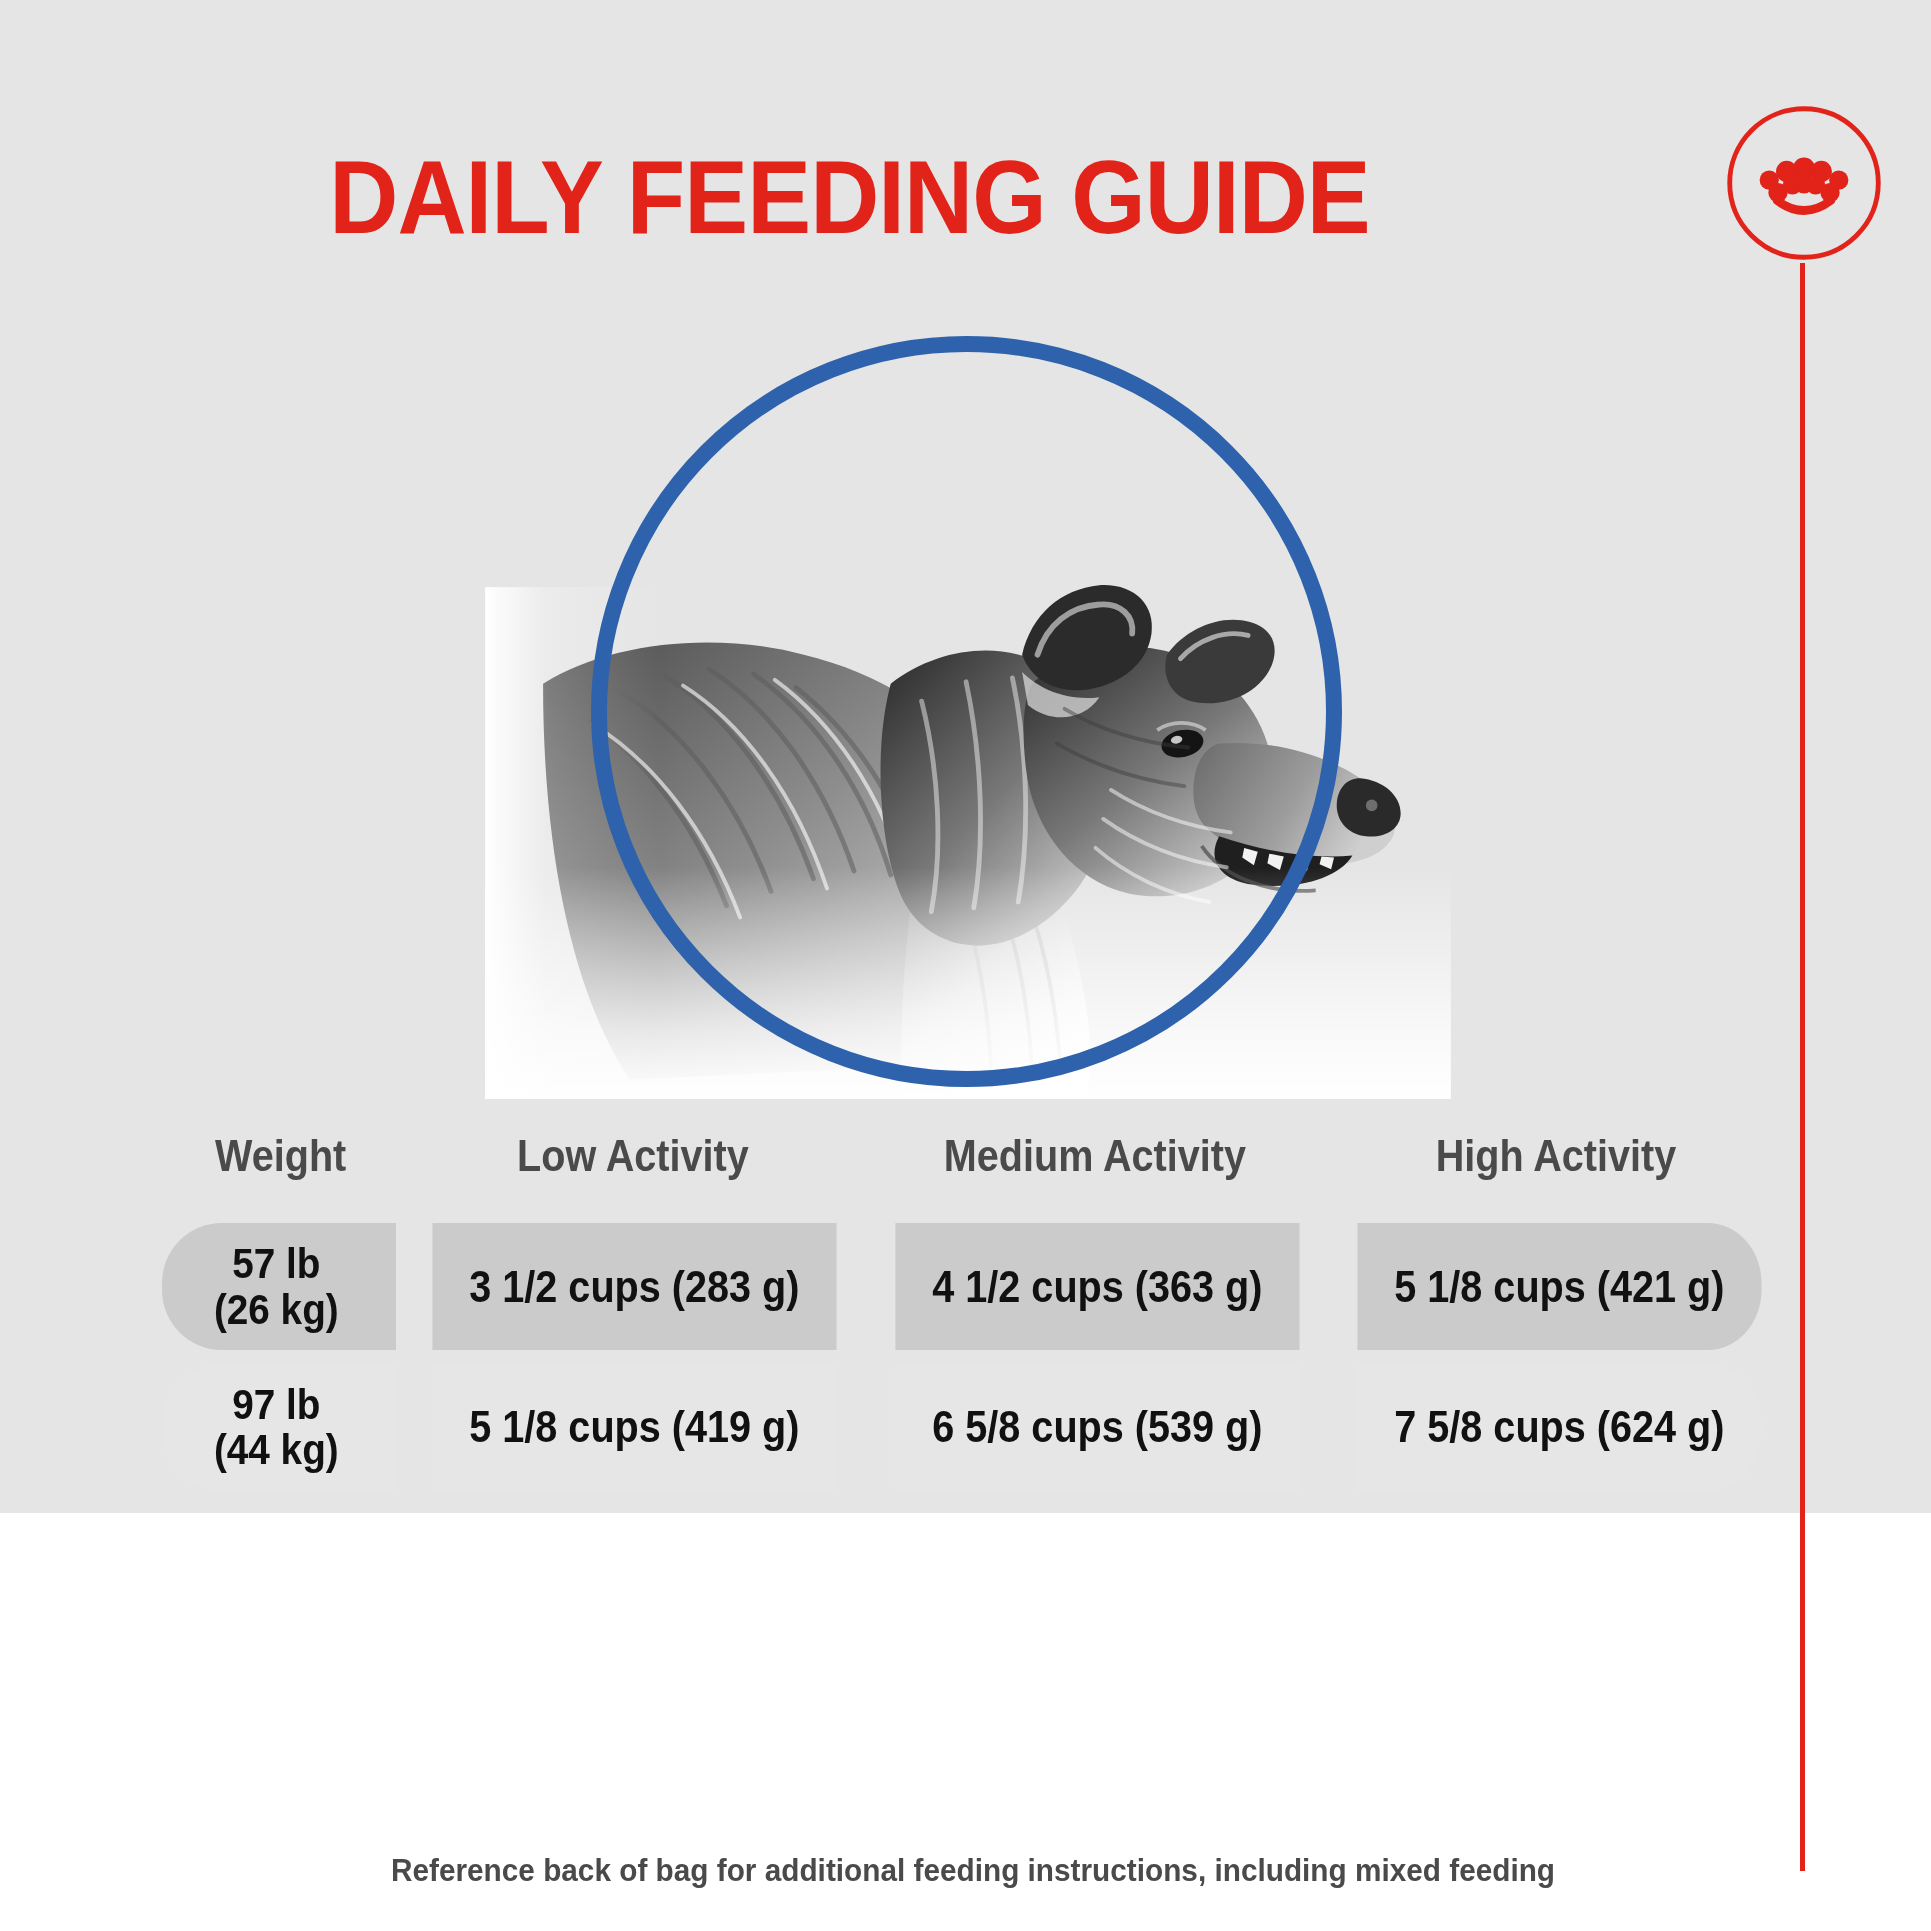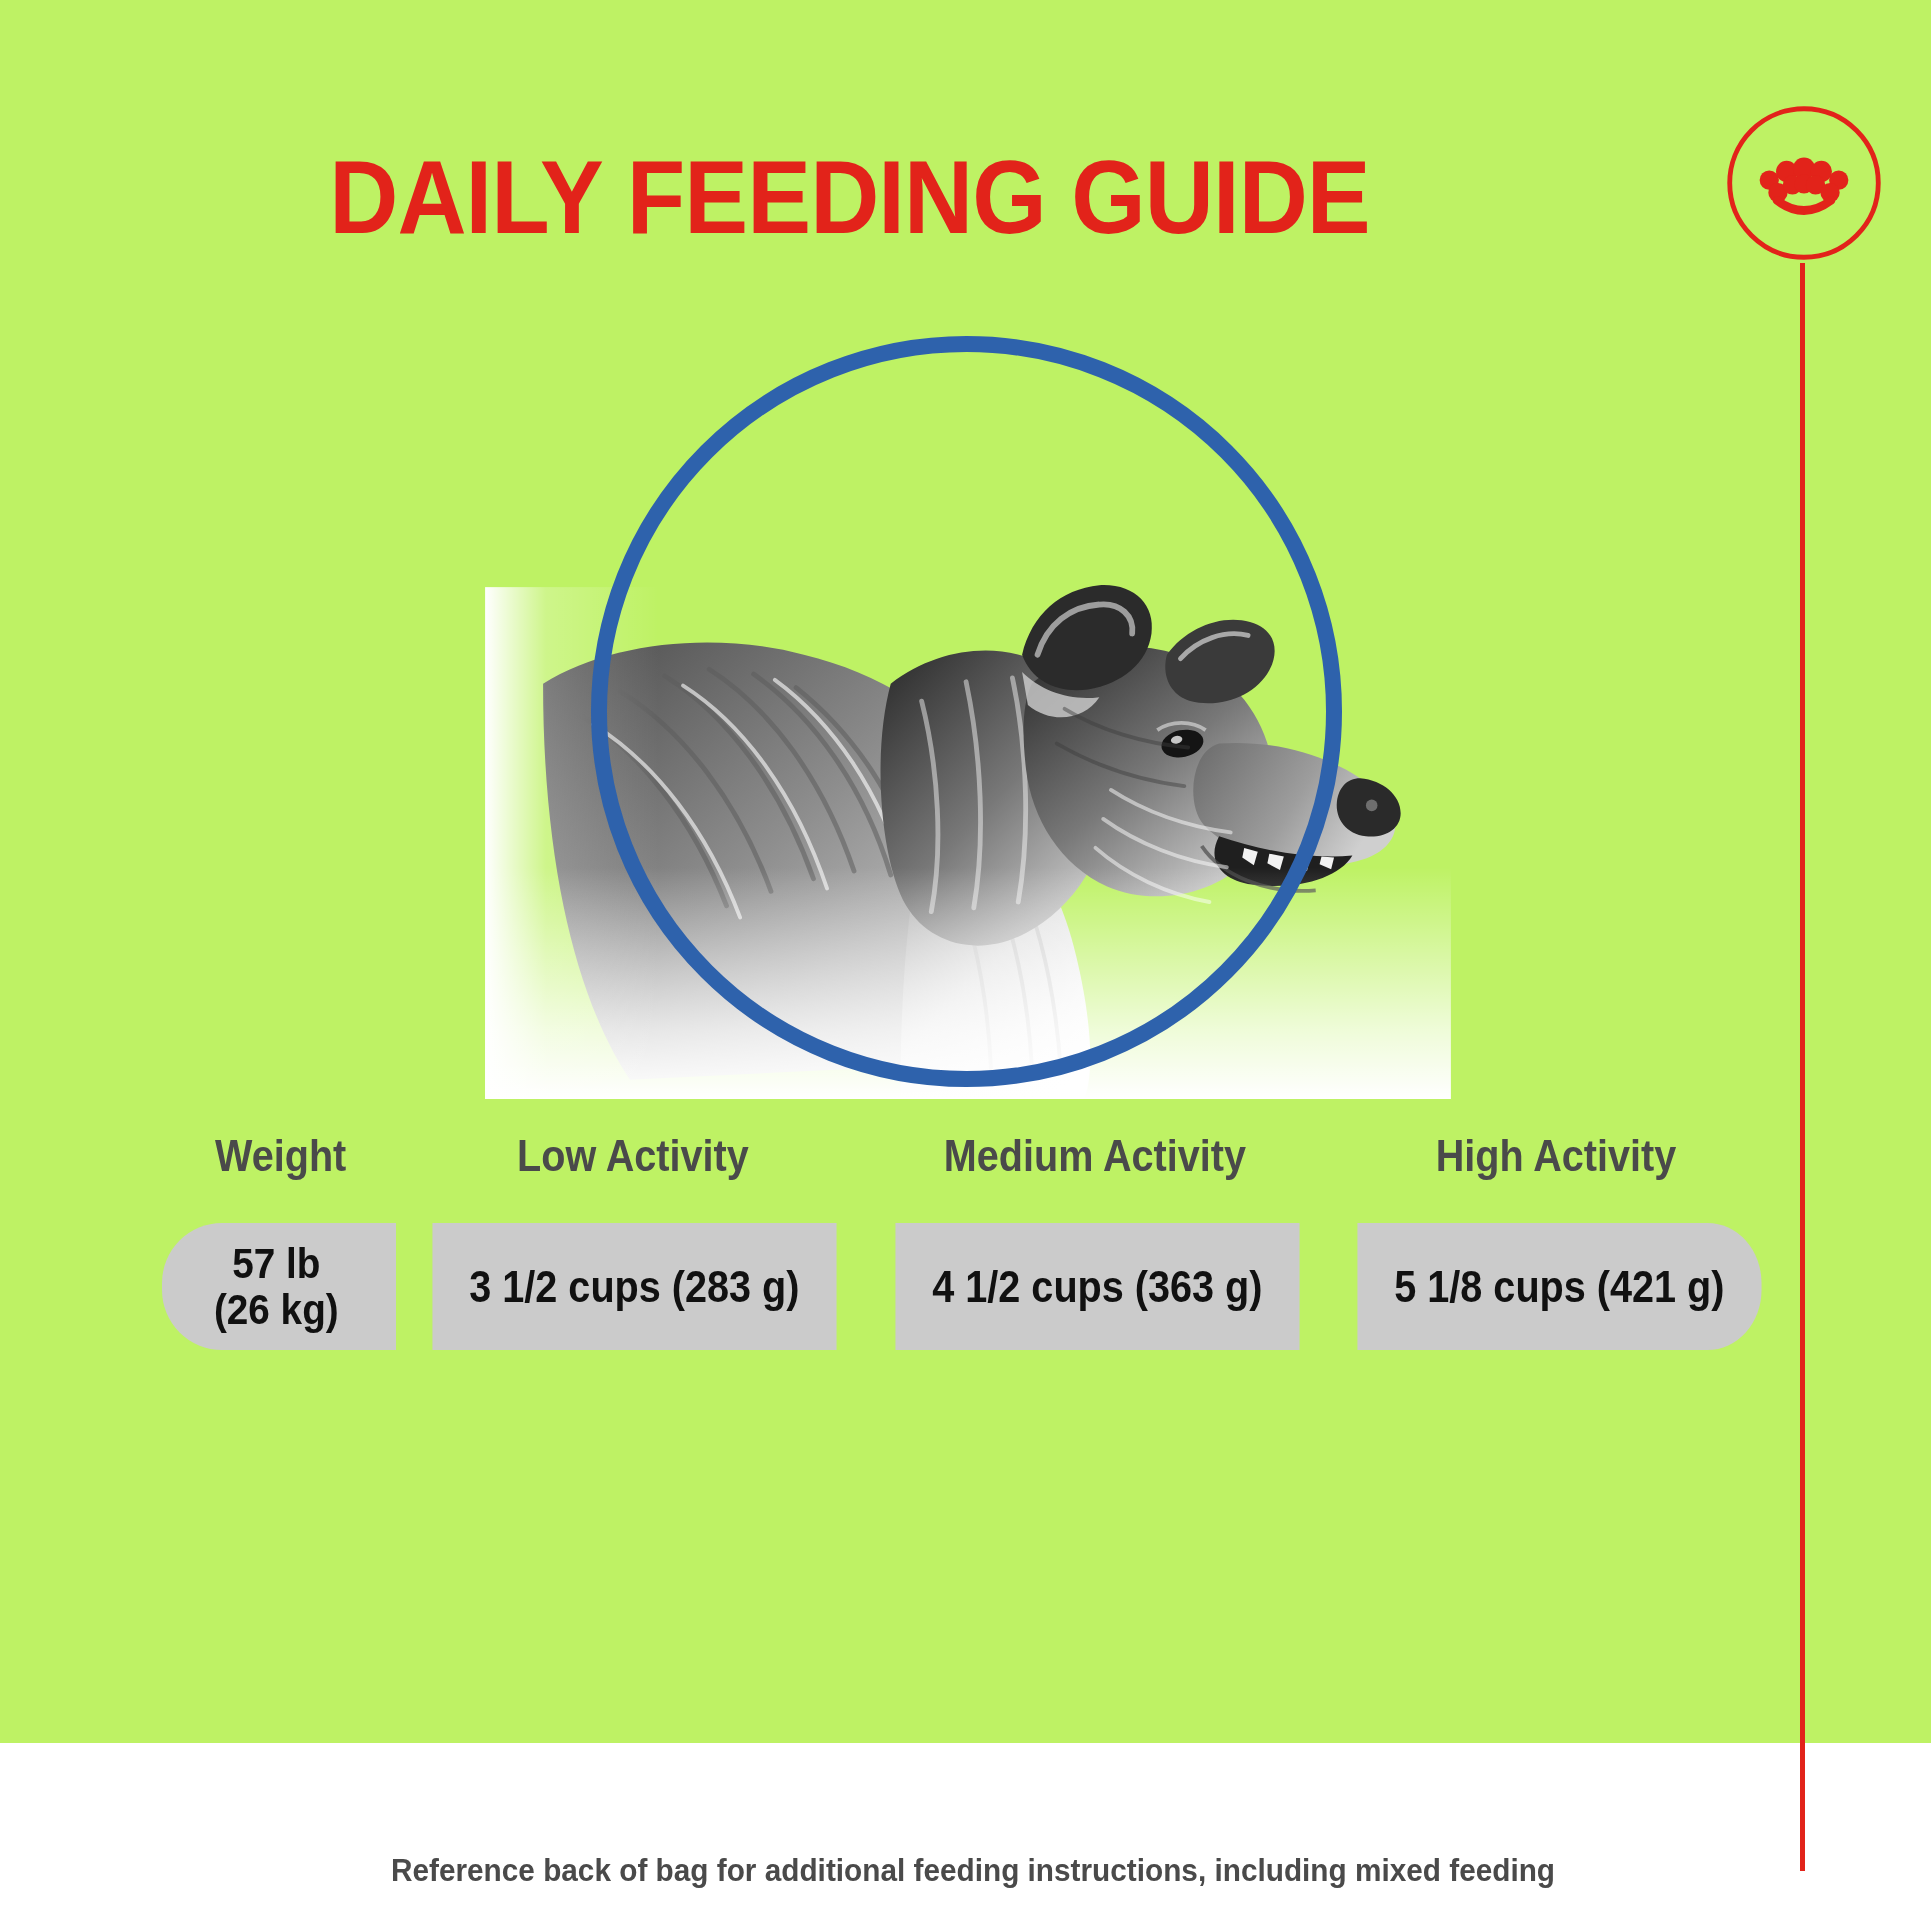--- a/index.html
+++ b/index.html
@@ -4,22 +4,22 @@
 <style>
   * { margin:0; padding:0; box-sizing:border-box; }
   html, body {
     width:1931px; height:1931px;
     background:#ffffff;
     font-family:"Liberation Sans", sans-serif;
     overflow:hidden;
   }
   #page {
     position:relative;
-    width:1931px; height:1743px;
-    background:#bef264;
+    width:1931px; height:1513px;
+    background:#e5e5e5;
     padding-left:8px;
   }
 
   
   #title {
     position:absolute;
     left:0; top:145px; width:1699px;
     text-align:center;
     color:#E2231A;
     font-size:104px;
@@ -309,19 +309,30 @@
           <span>(26 kg)</span>
         </div>
       </div>
       <div class="cell val col-a">3 1/2 cups (283 g)</div>
       <div class="cell val col-a">4 1/2 cups (363 g)</div>
       <div class="cell val col-a">5 1/8 cups (421 g)</div>
     </div>
 
 
 
+    <div class="t-row row-light">
+      <div class="cell weight col-w">
+        <div>
+          <span>97 lb</span>
+          <span>(44 kg)</span>
+        </div>
+      </div>
+      <div class="cell val col-a">5 1/8 cups (419 g)</div>
+      <div class="cell val col-a">6 5/8 cups (539 g)</div>
+      <div class="cell val col-a">7 5/8 cups (624 g)</div>
+    </div>
 
   </div>
 
   <div id="footnote">Reference back of bag for additional feeding instructions, including mixed feeding</div>
 
 </div>
 
 
 </body></html>

